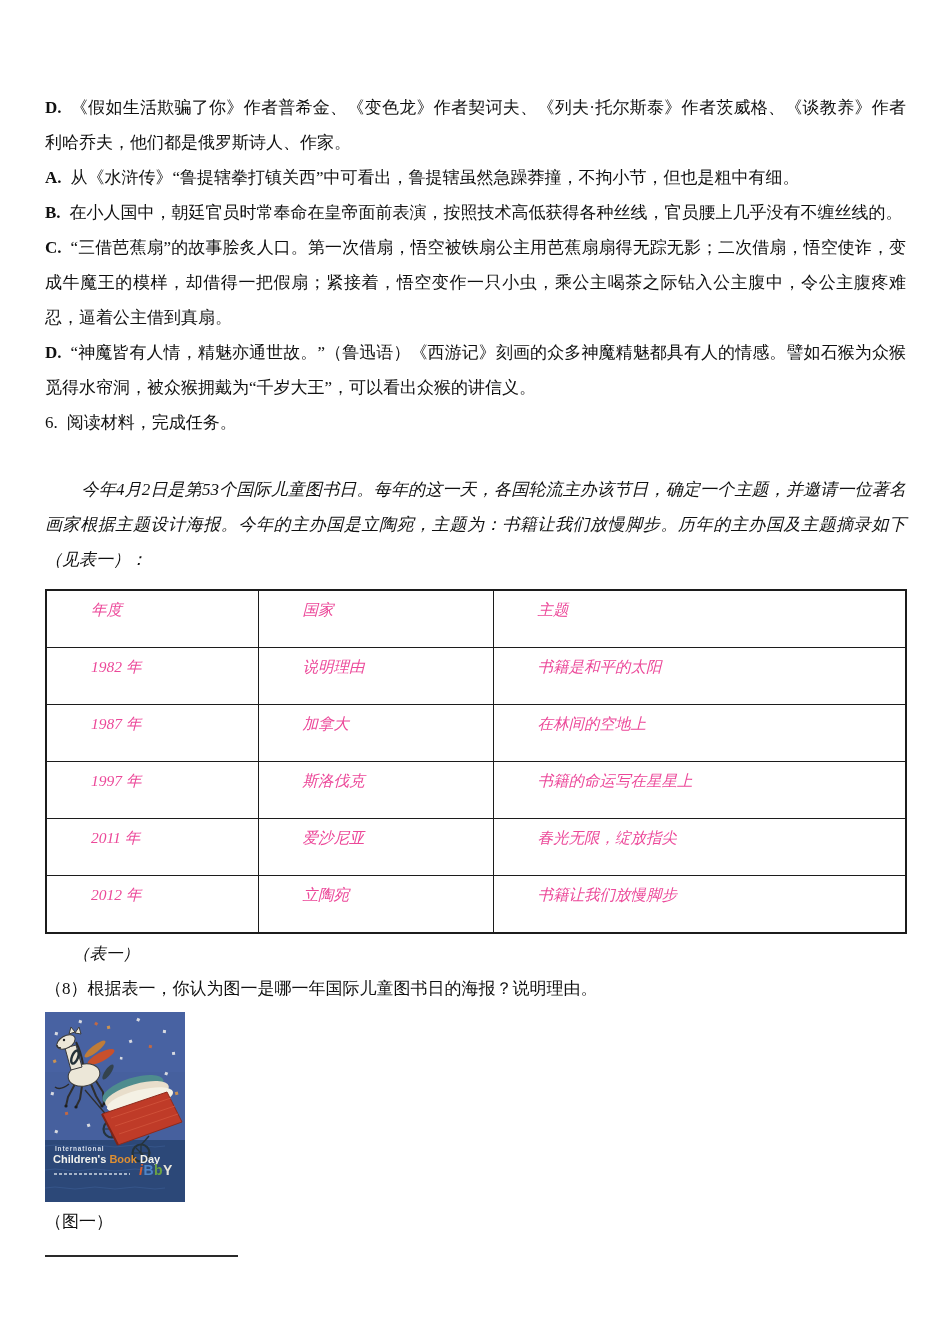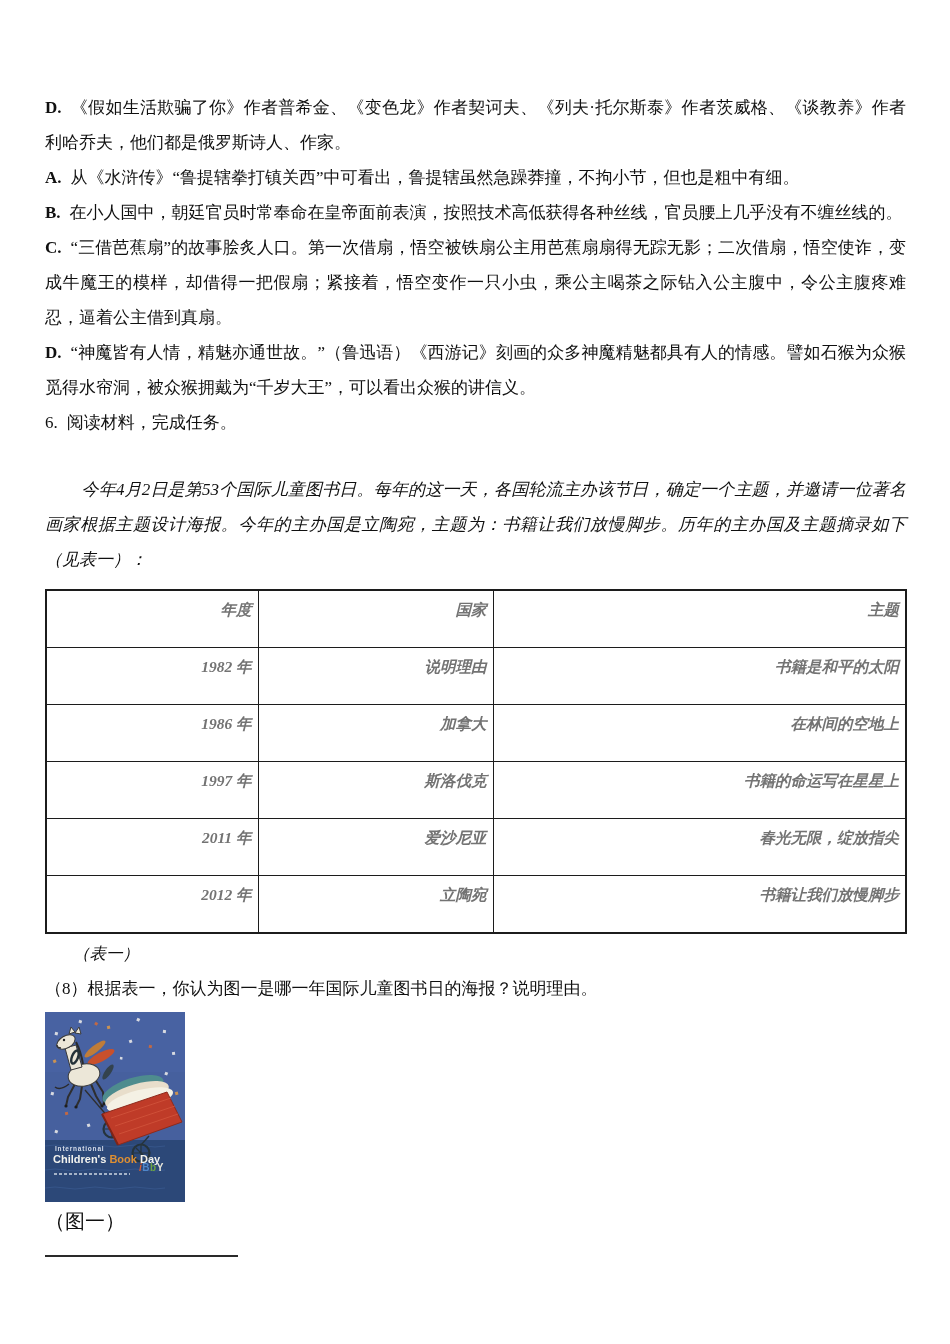--- a/index.html
+++ b/index.html
@@ -17,22 +17,22 @@
 
   table.t1{
     border-collapse:collapse;table-layout:fixed;width:860px;margin-top:12px;
     border:2.5px solid #1c1c1c;font-size:15.5px;
   }
   table.t1 col.c1{width:212px}
   table.t1 col.c2{width:235px}
   table.t1 col.c3{width:413px}
   table.t1 th,table.t1 td{
     border:1.5px solid #1c1c1c;height:47px;vertical-align:top;
-    padding:9px 6px 0 44px;font-weight:bold;text-align:right;
-    font-style:italic;color:#737373;
+    padding:9px 6px 0 44px;font-weight:normal;text-align:left;
+    font-style:italic;color:#ec4899;
   }
 
   .tbl-caption{margin-top:2px;font-size:16.5px;margin-left:28px;}
   .subq{font-size:17px;}
 
   
   .poster{position:relative;width:140px;height:162px;margin-top:6px;}
   .poster svg{position:absolute;left:0;top:0;}
   .p-kicker{
     position:absolute;left:10px;top:133px;
@@ -45,28 +45,28 @@
     font-size:11px;font-weight:bold;color:#f3f3ee;
   }
   .p-title .w2{color:#dd8f33;}
   .p-smallprint{
     position:absolute;left:9px;top:161px;width:76px;height:2px;opacity:.75;
     background:repeating-linear-gradient(90deg,#cfd8e4 0 3px,rgba(0,0,0,0) 3px 5px);
   }
   .p-logo{
     position:absolute;left:94px;top:150px;white-space:nowrap;
     font-family:"Liberation Sans","DejaVu Sans",sans-serif;
-    font-size:10px;font-weight:bold;letter-spacing:.5px;
+    font-size:14px;font-weight:bold;letter-spacing:.5px;
   }
   .p-logo .l-i{color:#d85c2e;font-style:italic;}
   .p-logo .l-B{color:#4f86c9;}
   .p-logo .l-b{color:#6ba344;}
   .p-logo .l-Y{color:#e8e6da;}
 
-  .fig-caption{margin-top:30px;font-size:20px;line-height:35px;}
+  .fig-caption{margin-top:30px;font-size:17px;line-height:35px;}
   .foot-rule{width:193px;border:0;border-top:2px solid #2a2a2a;margin:16px 0 0 0;}
 </style>
 </head>
 <body>
 
 <div class="page">
   <div class="doc">
 
     <p class="ln"><span class="lbl">D.</span><span>《假如生活欺骗了你》作者普希金、《变色龙》作者契诃夫、《列夫·托尔斯泰》作者茨威格、《谈教养》作者利哈乔夫，他们都是俄罗斯诗人、作家。</span></p>
 
@@ -93,21 +93,21 @@
           <th>主题</th>
         </tr>
       </thead>
       <tbody>
         <tr>
           <td>1982 年</td>
           <td>说明理由</td>
           <td>书籍是和平的太阳</td>
         </tr>
         <tr>
-          <td>1986 年</td>
+          <td>1987 年</td>
           <td>加拿大</td>
           <td>在林间的空地上</td>
         </tr>
         <tr>
           <td>1997 年</td>
           <td>斯洛伐克</td>
           <td>书籍的命运写在星星上</td>
         </tr>
         <tr>
           <td>2011 年</td>

